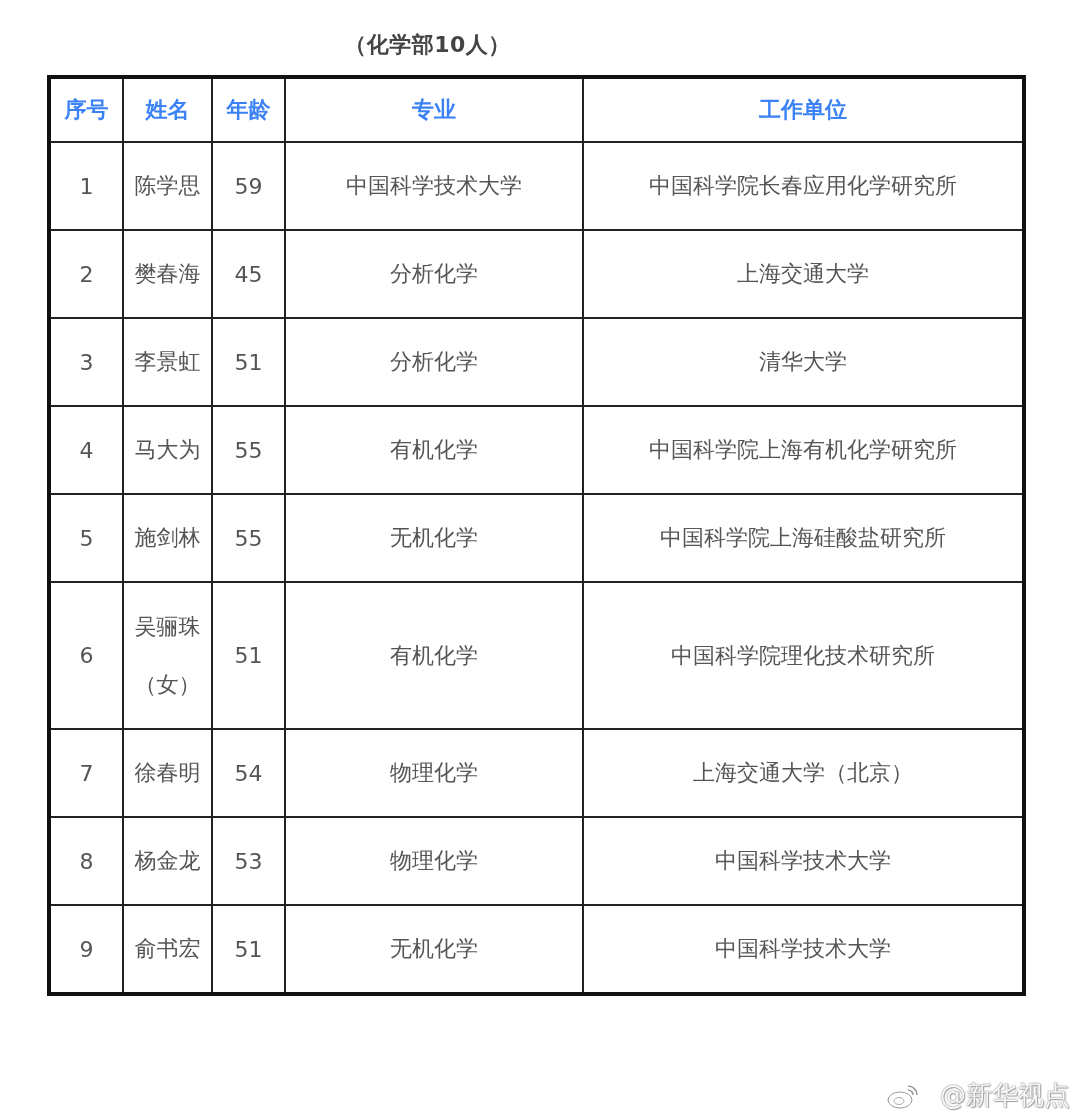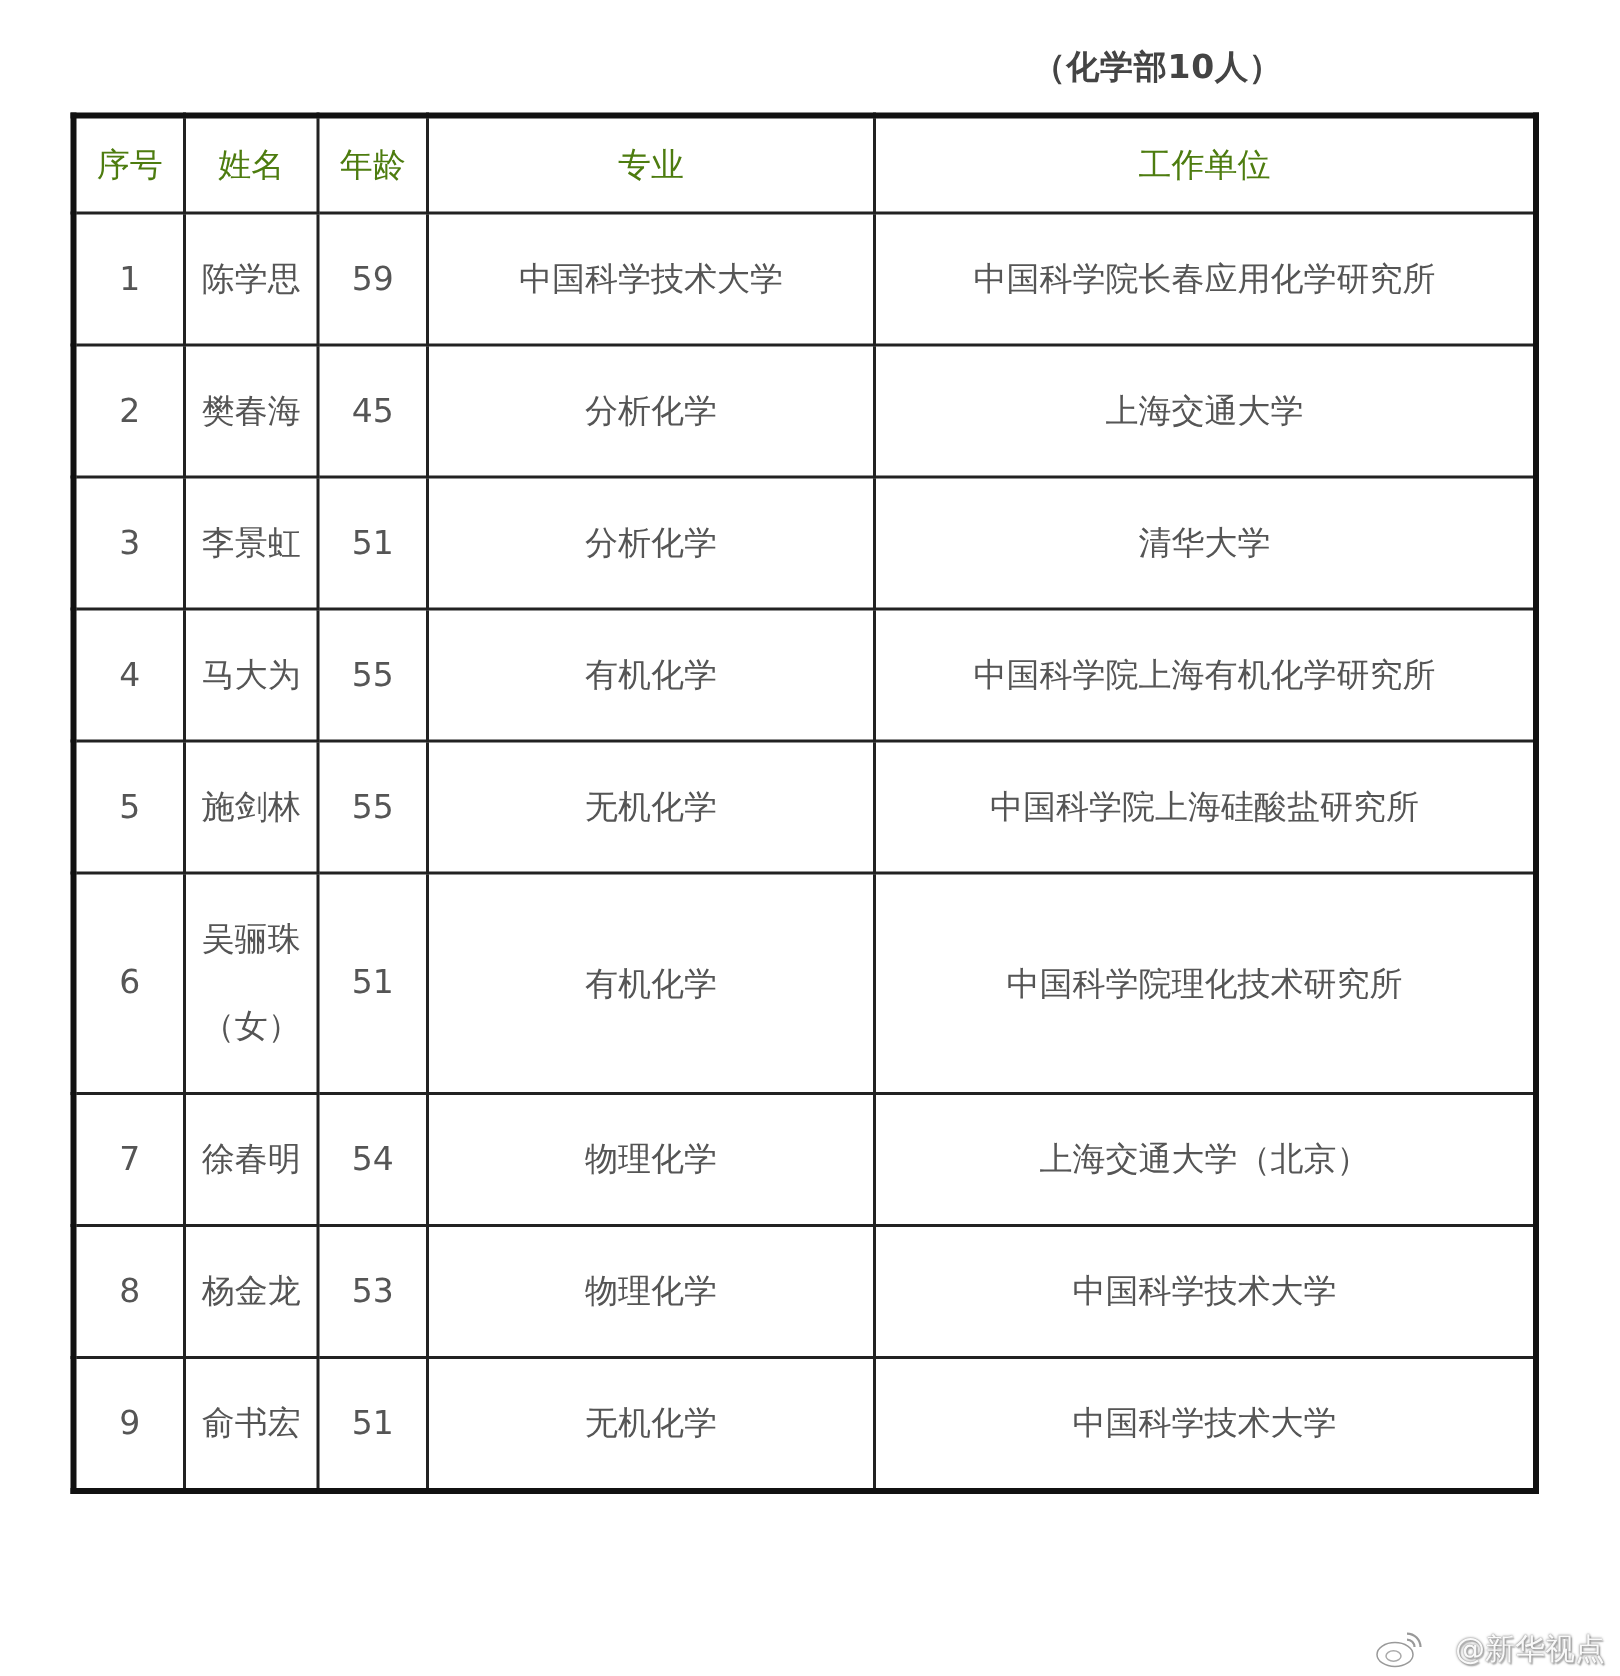--- a/index.html
+++ b/index.html
@@ -1,28 +1,28 @@
 <!DOCTYPE html>
 <html><head>
 <meta charset="utf-8">
 <style>
   html, body { margin: 0; padding: 0; background: #ffffff; }
   body { width: 1080px; height: 1117px; position: relative; overflow: hidden;
          font-family: "DejaVu Sans", "Liberation Sans", sans-serif; color: #444; }
-  .caption { position: absolute; top: 30px; left: 0; width: 855px; text-align: right;
+  .caption { position: absolute; top: 30px; left: 0; width: 855px; text-align: center;
              font-size: 22px; font-weight: bold; color: #444; letter-spacing: 0.5px; }
   table.roster { position: absolute; left: 47px; top: 75px; width: 979px;
                  border-collapse: collapse; border: 4px solid #111; table-layout: fixed; }
   table.roster th, table.roster td { border: 2px solid #222; text-align: center;
                  vertical-align: middle; padding: 0; font-size: 22px; color: #555; }
-  table.roster th { height: 62px; font-weight: normal; color: #4d7c0f; }
+  table.roster th { height: 62px; font-weight: bold; color: #3b82f6; }
   table.roster td { height: 86px; }
   table.roster tr.tall td { height: 145px; }
   td.name { line-height: 58px; margin-left: 17px; }
-  .watermark { position: absolute; right: 10px; bottom: 4px; font-size: 20px;
+  .watermark { position: absolute; right: 10px; bottom: 4px; font-size: 26px;
                color: rgba(255,255,255,0.95);
                text-shadow: 0 0 1px #888, 0 0 2px #999, 1px 1px 1px #aaa;
                display: flex; align-items: center; gap: 20px; }
   .weibo-icon { width: 34px; height: 28px; display: inline-block; }
 </style>
 </head>
 <body>
 
 <div class="caption">（化学部10人）</div>
 

